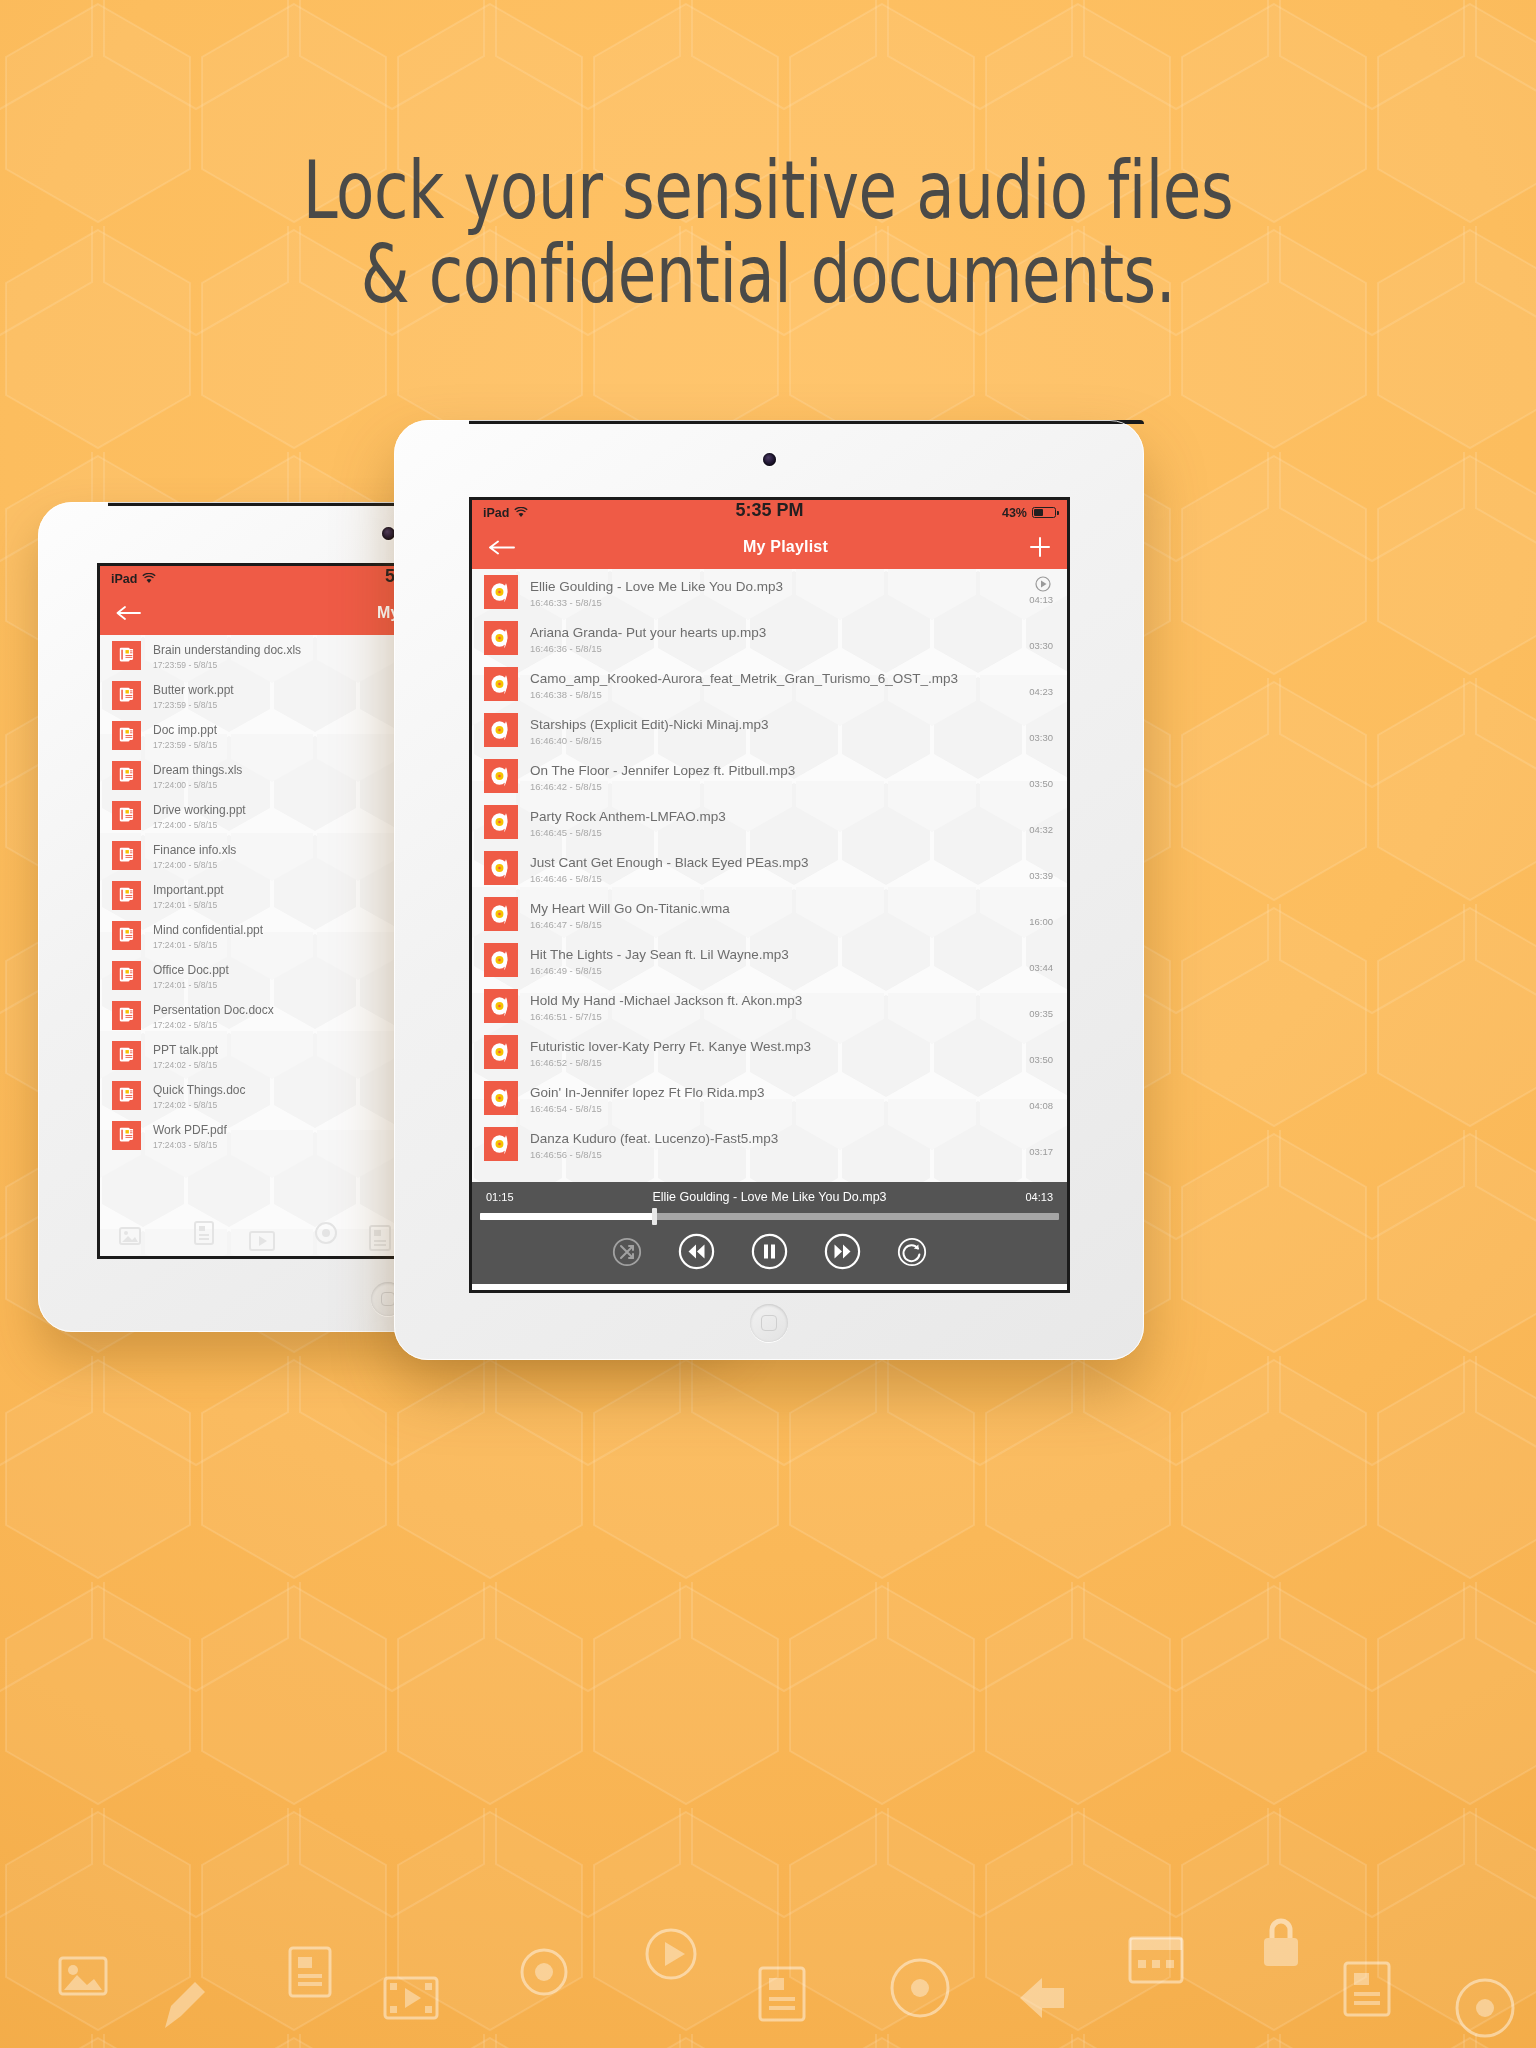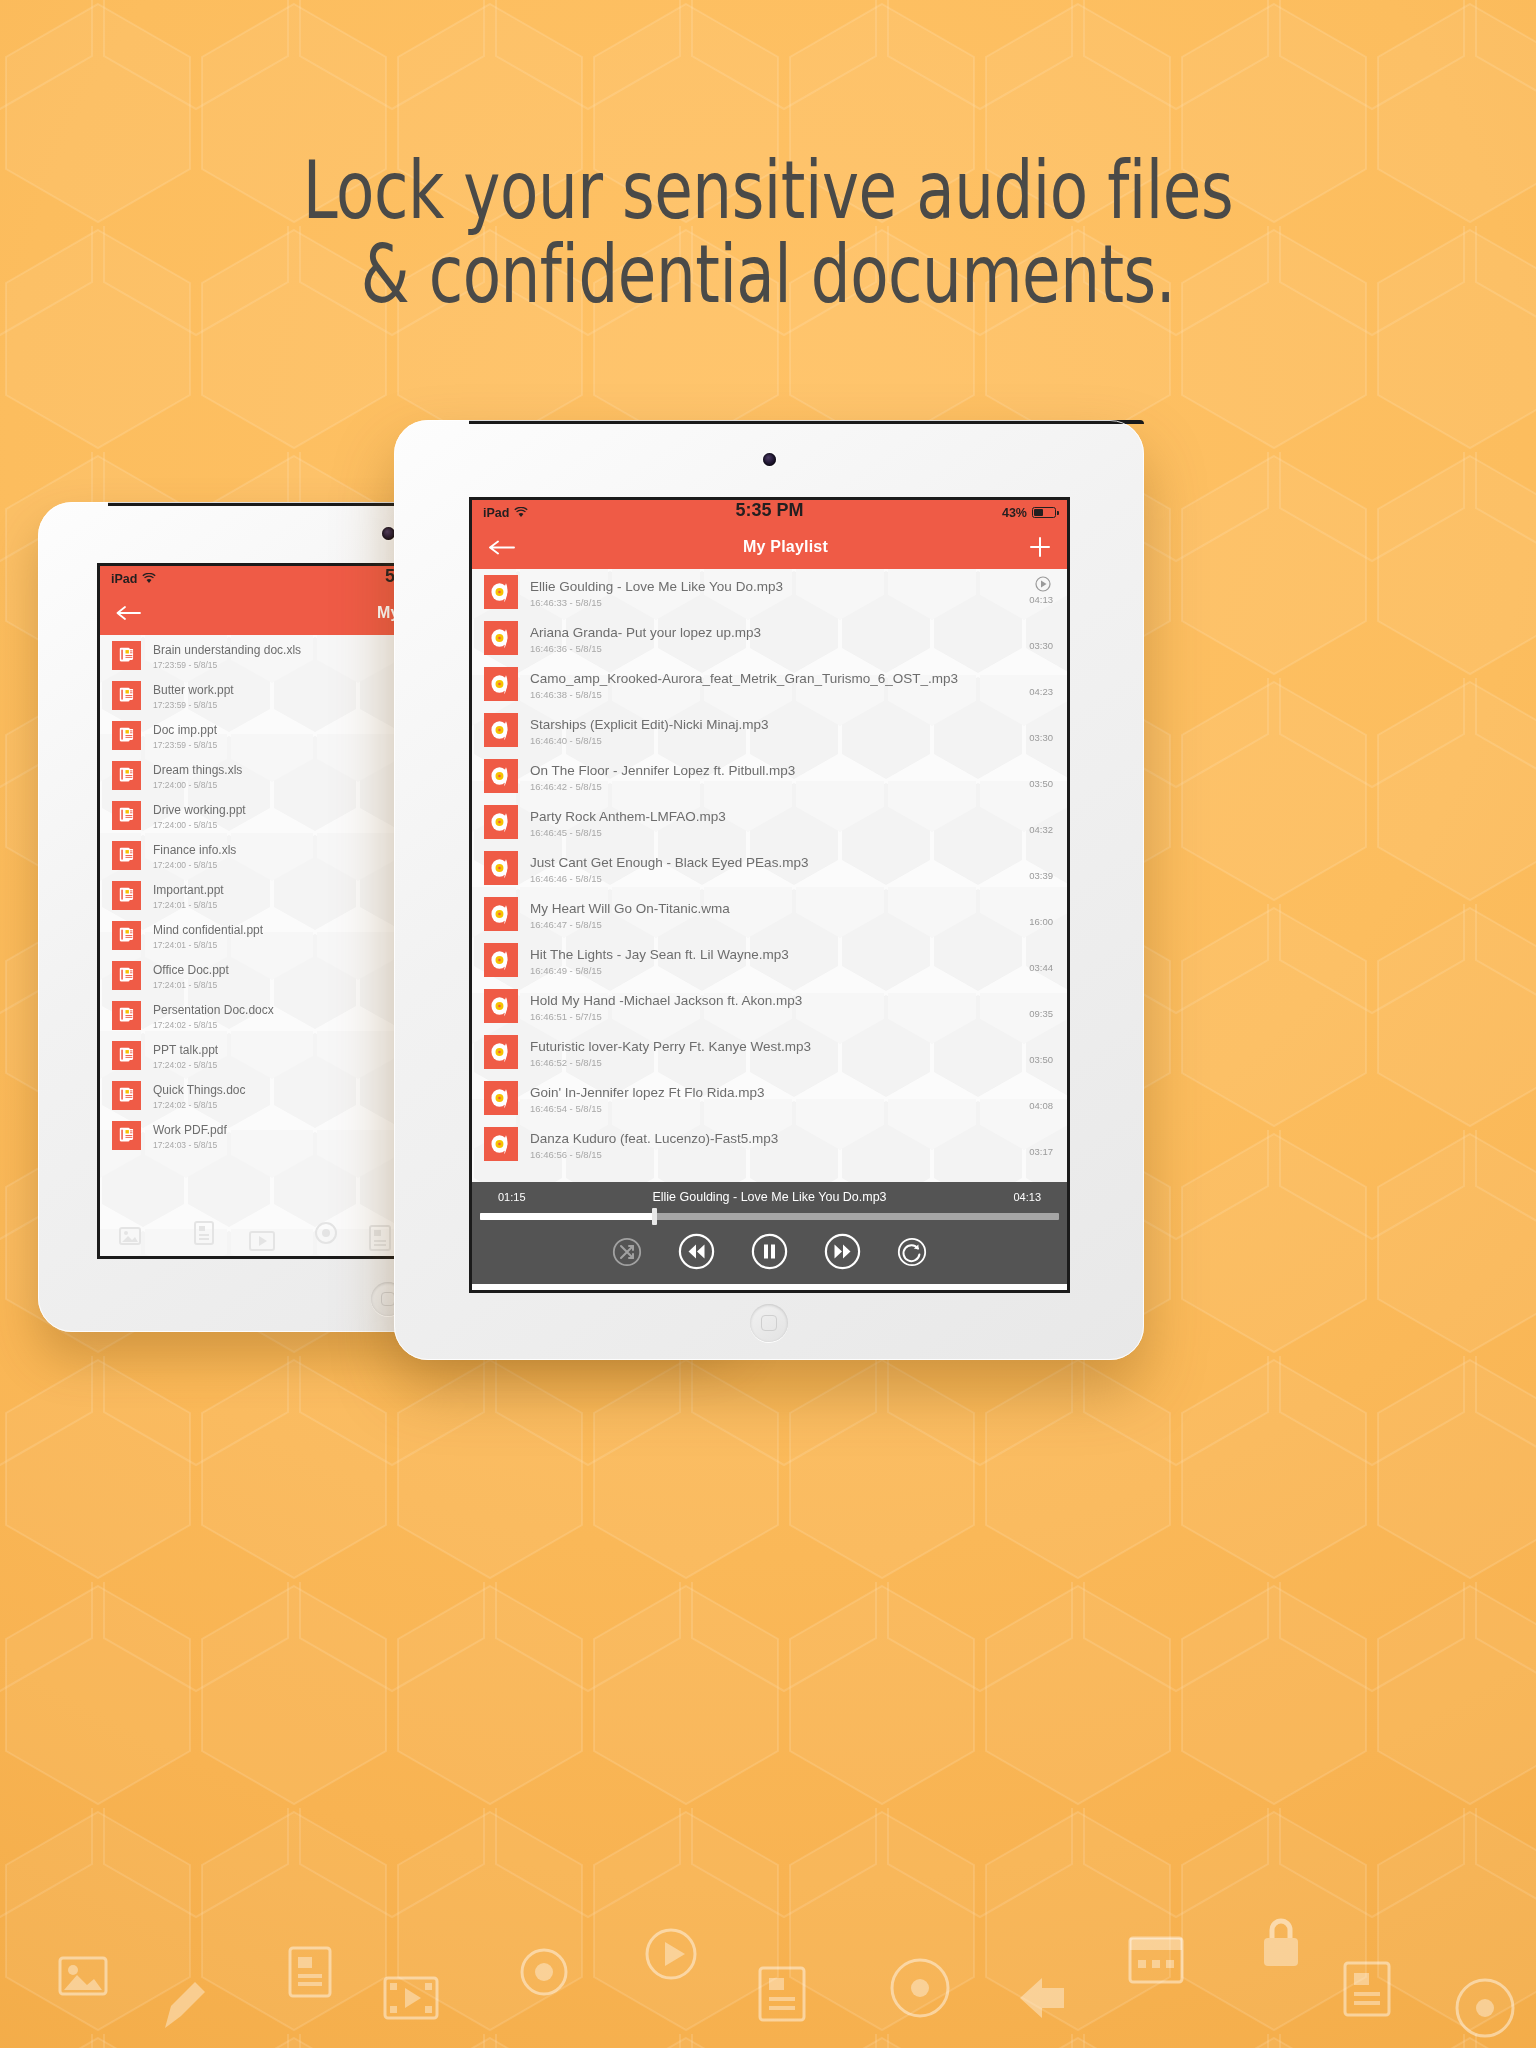--- a/index.html
+++ b/index.html
@@ -167,21 +167,21 @@
   #docs .thumb { width: 29px; height: 29px; }
   #docs .name { font-size: 12px; }
   #docs .sub { font-size: 8.5px; }
 
   
   .player {
     background: #545454; color: #fff;
     padding: 9px 0 0; position: relative; z-index: 3;
   }
   .player .toprow {
-    display: flex; align-items: center; padding: 0 26px; position: relative;
+    display: flex; align-items: center; padding: 0 14px; position: relative;
   }
   .player .nowplaying {
     position: absolute; left: 0; right: 0; text-align: center;
     font-size: 12.5px;
   }
   .player .t { font-size: 11px; position: relative; z-index: 2; }
   .player .t.right { margin-left: auto; }
   .seek {
     margin: 10px 8px 0; height: 7px; background: #a6a6a6;
     position: relative; border-radius: 1px;
@@ -669,21 +669,21 @@
           </div>
           <div class="row">
             <span class="thumb">
               <svg width="26" height="26" viewBox="0 0 34 34">
                 <ellipse cx="15" cy="17" rx="10.5" ry="11.5" fill="#fff"></ellipse>
                 <circle cx="15" cy="17" r="5.2" fill="#f7c200"></circle>
                 <circle cx="15" cy="17" r="1.7" fill="#ef5b46"></circle>
                 <path d="M23.5 5.5 C25.5 9 26 16 24 24 C23 27.5 22 29.5 21 30.5 C22.5 25 23 17 22 9.5 Z" fill="#fff"></path>
               </svg>
             </span>
-            <span class="meta"><span class="name">Ariana Granda- Put your lopez up.mp3</span><span class="sub" style="display:block">16:46:36 - 5/8/15</span></span>
+            <span class="meta"><span class="name">Ariana Granda- Put your hearts up.mp3</span><span class="sub" style="display:block">16:46:36 - 5/8/15</span></span>
             <span class="right">
               <span class="dur">03:30</span>
             </span>
           </div>
           <div class="row">
             <span class="thumb">
               <svg width="26" height="26" viewBox="0 0 34 34">
                 <ellipse cx="15" cy="17" rx="10.5" ry="11.5" fill="#fff"></ellipse>
                 <circle cx="15" cy="17" r="5.2" fill="#f7c200"></circle>
                 <circle cx="15" cy="17" r="1.7" fill="#ef5b46"></circle>

